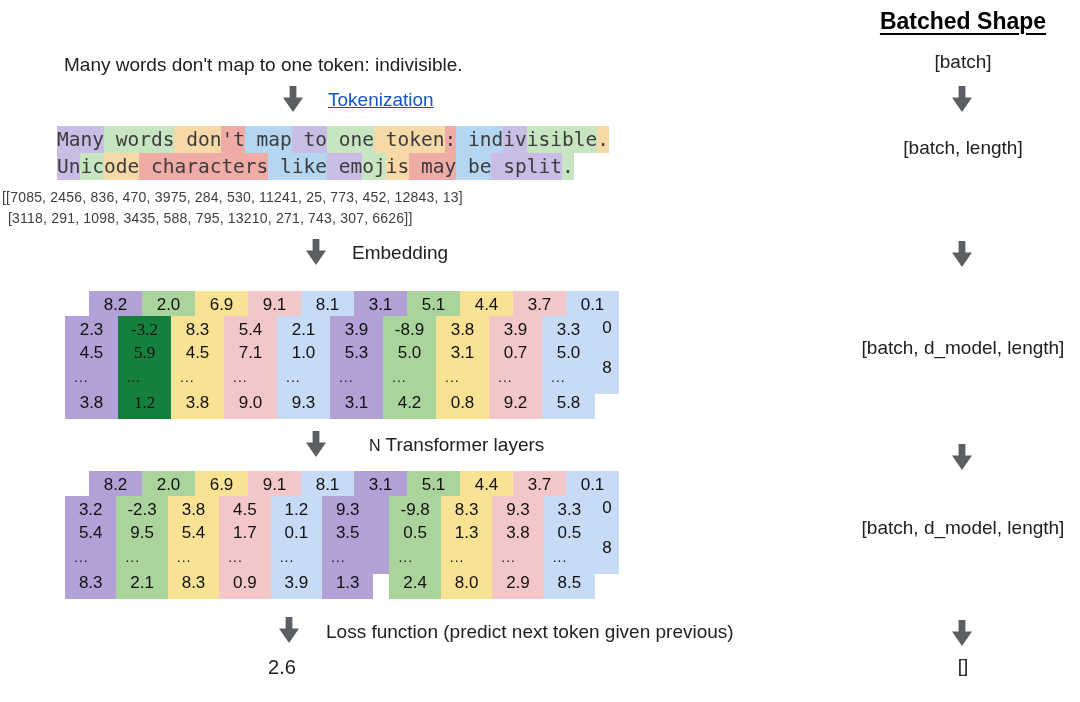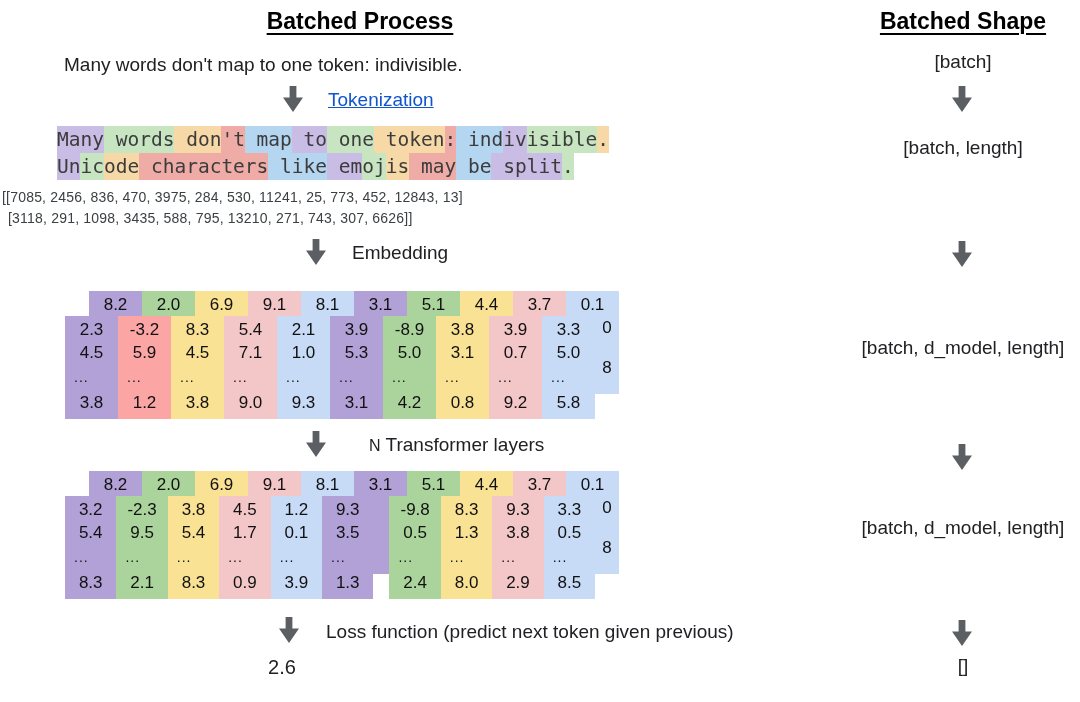--- a/index.html
+++ b/index.html
@@ -54,21 +54,20 @@
   #shape-1 { top:137px; }
   #shape-2 { top:337px; }
   #shape-3 { top:517px; }
   #shape-4 { top:655px; }
 </style>
 </head>
 <body>
 
 <div id="canvas">
 
-  <div class="abs col-title" id="left-title">Batched Process</div>
   <div class="abs col-title" id="right-title">Batched Shape</div>
 
   <div class="abs" id="sentence">Many words don't map to one token: indivisible.</div>
 
   <div class="abs arrow" style="left:283px; top:86px;"></div>
   <div class="abs arrow" style="left:306px; top:239px;"></div>
   <div class="abs arrow" style="left:306px; top:431px;"></div>
   <div class="abs arrow" style="left:279px; top:617px;"></div>
 
   <a class="abs" id="tokenization-link">Tokenization</a>
@@ -119,21 +118,21 @@
       </div>
       <div class="side-label side-0">0</div>
       <div class="side-label side-1">8</div>
       <div class="matrix-front">
         <div class="mcol" style="background: rgb(177, 161, 215);">
           <div class="mval">2.3</div>
           <div class="mval">4.5</div>
           <div class="mval ellipsis">...</div>
           <div class="mval">3.8</div>
         </div>
-        <div class="mcol" style="background: #fca5a5;">
+        <div class="mcol" style="background: #15803d; font-family: Liberation Serif, serif;">
           <div class="mval">-3.2</div>
           <div class="mval">5.9</div>
           <div class="mval ellipsis">...</div>
           <div class="mval">1.2</div>
         </div>
         <div class="mcol" style="background: rgb(250, 226, 148);">
           <div class="mval">8.3</div>
           <div class="mval">4.5</div>
           <div class="mval ellipsis">...</div>
           <div class="mval">3.8</div>

